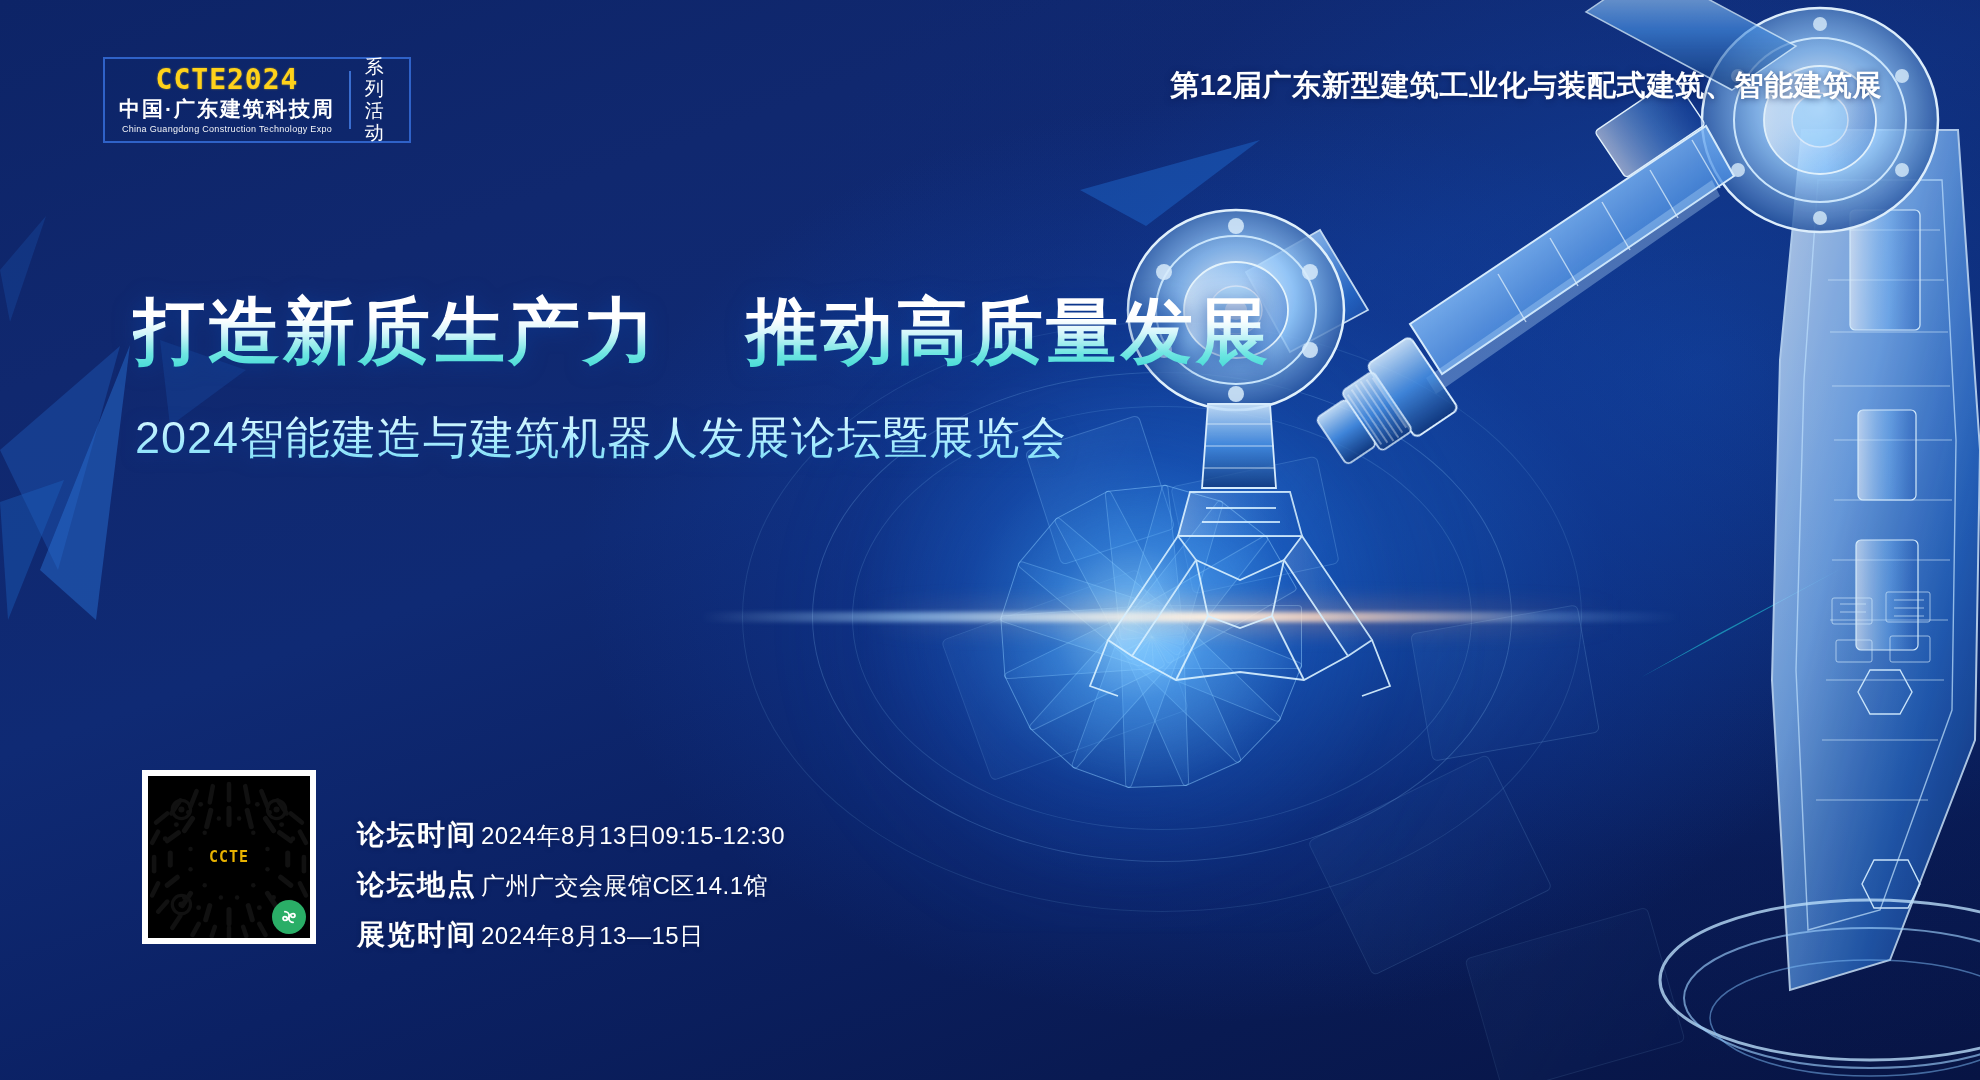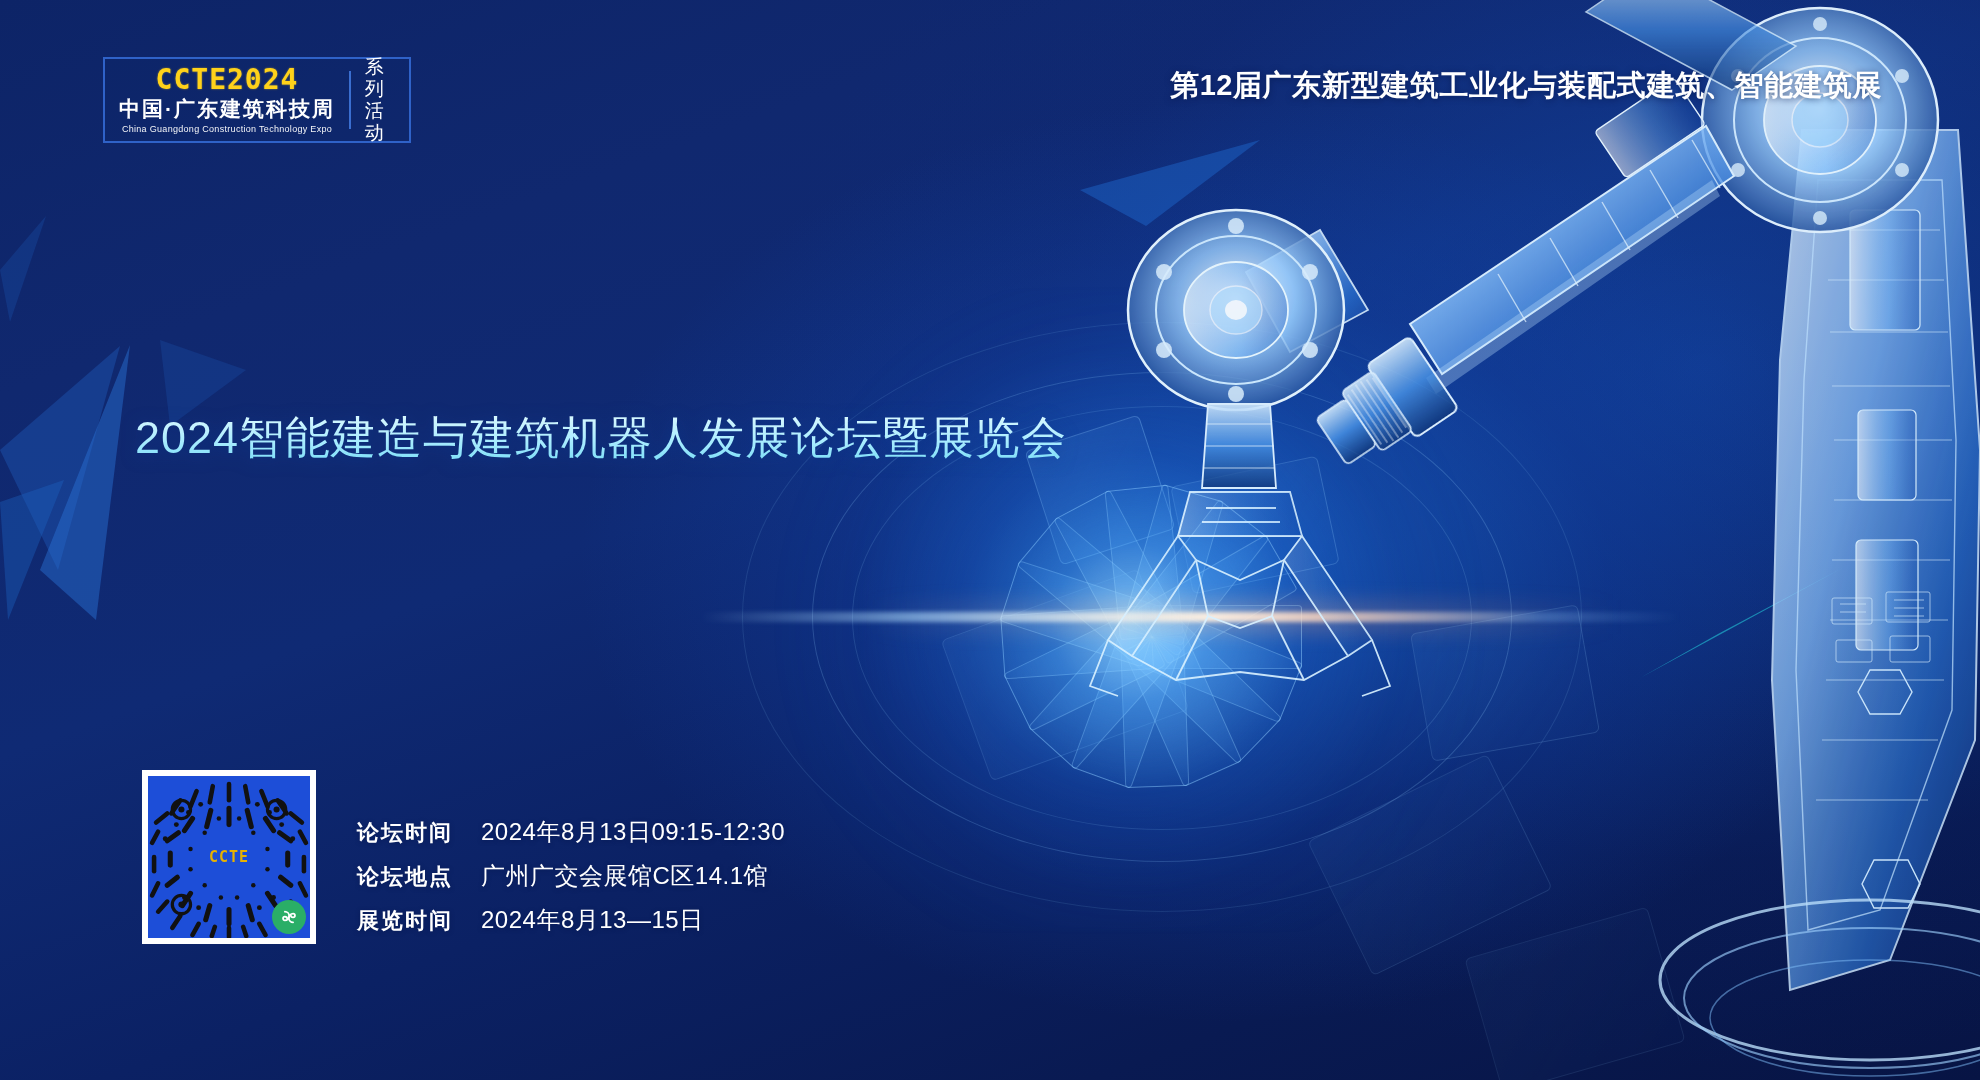--- a/index.html
+++ b/index.html
@@ -102,36 +102,36 @@
     -webkit-background-clip:text;background-clip:text;color:transparent;
     -webkit-text-fill-color:transparent;
     filter:drop-shadow(0 2px 8px rgba(10,60,150,.6));
   }
 
   
   #qr{
     position:absolute;left:142px;top:770px;width:174px;height:174px;
     background:#ffffff;padding:6px;
   }
-  #qr-art{position:relative;width:100%;height:100%;overflow:hidden;background:#1d4ed8;}
+  #qr-art{position:relative;width:100%;height:100%;overflow:hidden;background:#000000;}
   #qr-center{
     position:absolute;left:50%;top:50%;transform:translate(-50%,-50%);
     font-family:"DejaVu Sans Mono","Liberation Mono",monospace;
     font-weight:bold;font-size:15px;color:#e8b200;letter-spacing:1px;
   }
   #qr-wechat{
     position:absolute;right:4px;bottom:4px;width:34px;height:34px;border-radius:50%;
     background:#2aae67;display:flex;align-items:center;justify-content:center;
   }
   #qr-wechat svg{width:22px;height:22px;}
 
   #info{position:absolute;left:357px;top:816px;}
   .info-row{display:flex;align-items:baseline;margin-bottom:12px;white-space:nowrap;}
   .info-label{
-    width:124px;font-size:22px;font-weight:bold;color:#ffffff;letter-spacing:2px;
+    width:124px;font-size:28px;font-weight:bold;color:#ffffff;letter-spacing:2px;
     text-shadow:0 1px 4px rgba(0,20,70,.5);
   }
   .info-value{
     font-size:24px;color:#ffffff;letter-spacing:.5px;font-weight:400;
     text-shadow:0 1px 4px rgba(0,20,70,.5);
   }
 </style>
 </head>
 <body>
 
@@ -346,20 +346,25 @@
       <div id="logo-ccte">CCTE2024</div>
       <div id="logo-cn">中国·广东建筑科技周</div>
       <div id="logo-en">China Guangdong Construction Technology Expo</div>
     </div>
     <div id="logo-divider"></div>
     <div id="logo-series">系列<br>活动</div>
   </div>
 
   <div id="exhibition-title">第12届广东新型建筑工业化与装配式建筑、智能建筑展</div>
 
+  <div id="headline">
+    <span>打造新质生产力</span>
+    <span class="gap"></span>
+    <span>推动高质量发展</span>
+  </div>
 
   <div id="subhead">2024智能建造与建筑机器人发展论坛暨展览会</div>
 
   <div id="qr">
     <div id="qr-art">
       <svg viewBox="0 0 160 160" width="100%" height="100%">
         <g stroke="#111111" stroke-linecap="round">
           <g stroke-width="4.5">
             <line x1="80" y1="8" x2="80" y2="24"></line>
             <line x1="96" y1="10" x2="99" y2="26"></line>

